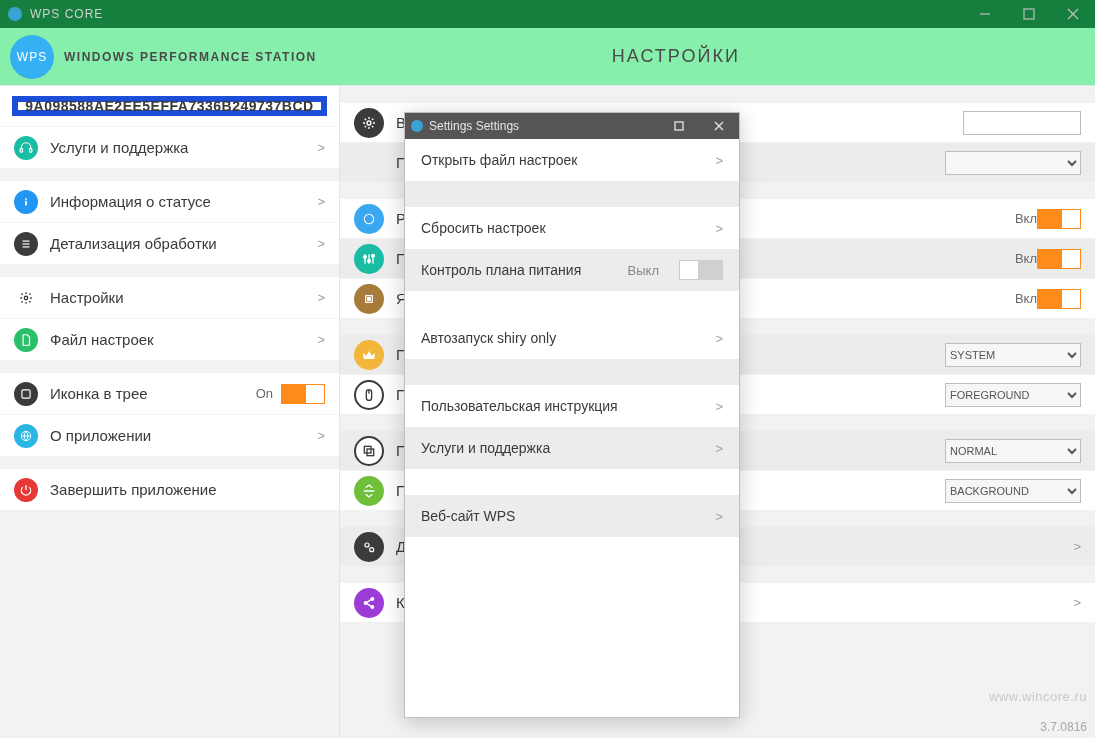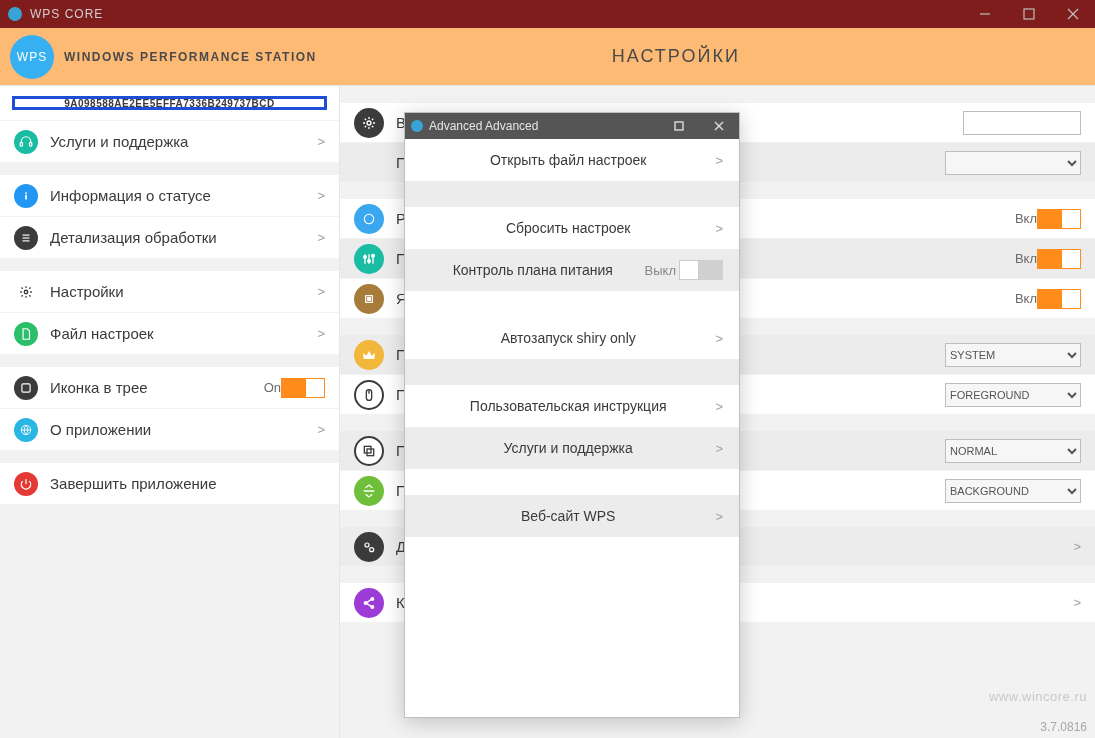--- a/index.html
+++ b/index.html
@@ -1,47 +1,47 @@
 <!DOCTYPE html>
 <html><head>
 <meta charset="utf-8">
 <style>
   * { box-sizing: border-box; margin: 0; padding: 0; font-family: "Segoe UI", Arial, sans-serif; }
   html, body { width: 1095px; height: 738px; overflow: hidden; background: #fff; }
 
   
-  .titlebar { height: 28px; background: #7f1d1d; display: flex; align-items: center; color: #cfcfcf; font-size: 12px; }
+  .titlebar { height: 28px; background: #15803d; display: flex; align-items: center; color: #cfcfcf; font-size: 12px; }
   .titlebar .tb-dot { width: 14px; height: 14px; border-radius: 50%; background: #3aa3d6; margin: 0 8px; }
   .titlebar .tb-title { flex: 0 0 auto; letter-spacing: 1px; }
   .titlebar .spacer { flex: 1; }
   .tb-btn { width: 44px; height: 28px; display: flex; align-items: center; justify-content: center; color: #bdbdbd; }
   .tb-btn svg { width: 12px; height: 12px; stroke: #bdbdbd; fill: none; stroke-width: 1.2; }
 
   
-  .header { height: 58px; background: #fdba74; display: flex; align-items: center; border-bottom: 1px solid #e5e5e5; }
+  .header { height: 58px; background: #86efac; display: flex; align-items: center; border-bottom: 1px solid #e5e5e5; }
   .header .logo { width: 44px; height: 44px; border-radius: 50%; background: #35b0f2; margin: 0 10px; display: flex; align-items: center; justify-content: center; color: #fff; font-size: 12px; font-weight: 300; letter-spacing: 1px; }
   .header .app-name { font-size: 12px; font-weight: 700; letter-spacing: 1.5px; color: #4a4a4a; }
   .header .page-title { flex: 1; text-align: center; font-size: 18px; font-weight: 300; letter-spacing: 2px; color: #4a4a4a; padding-right: 60px; }
 
   
   .body { display: flex; height: calc(738px - 28px - 58px); position: relative; }
   .sidebar { width: 340px; background: #f2f2f2; height: 100%; border-right: 1px solid #e5e5e5; }
   .main    { flex: 1; background: #f2f2f2; position: relative; }
 
   
   .serial-wrap { background: #fff; padding: 10px 12px; }
-  .serial { border: 3px solid #1d4ed8; height: 14px; display: flex; align-items: center; justify-content: center; font-size: 10px; font-weight: 600; letter-spacing: 0.5px; color: #3a3a3a; }
+  .serial { border: 6px solid #1d4ed8; height: 20px; display: flex; align-items: center; justify-content: center; font-size: 14px; font-weight: 600; letter-spacing: 0.5px; color: #3a3a3a; }
 
   
   .s-row { height: 42px; background: #fff; display: flex; align-items: center; padding: 0 14px; border-top: 1px solid #f2f2f2; }
   .s-gap { height: 12px; background: #f2f2f2; }
   .s-row .icon { width: 24px; height: 24px; border-radius: 50%; margin-right: 12px; flex-shrink: 0; display: flex; align-items: center; justify-content: center; }
   .s-row .label { flex: 1; font-size: 15px; color: #3a3a3a; font-weight: 400; }
   .s-row .chev { color: #9e9e9e; font-size: 13px; }
-  .s-row .state-text { font-size: 13px; color: #6a6a6a; }
+  .s-row .state-text { font-size: 13px; color: #6a6a6a; margin-right: 8px; }
 
   .ic-teal   { background: #1bbca4; }
   .ic-blue   { background: #2196f3; }
   .ic-dark   { background: #3b3b3b; }
   .ic-green  { background: #2bbf6a; }
   .ic-darkb  { background: #3b3b3b; }
   .ic-cyan   { background: #2ab6e3; }
   .ic-red    { background: #e53935; }
   .icon svg { width: 14px; height: 14px; }
 
@@ -78,23 +78,23 @@
   
   .modal { position: absolute; left: 64px; top: 26px; width: 336px; background: #fff; border: 1px solid #bfbfbf; box-shadow: 0 4px 20px rgba(0,0,0,.2); }
   .modal-titlebar { height: 26px; background: #555; display: flex; align-items: center; color: #e6e6e6; font-size: 12px; padding-left: 6px; }
   .modal-titlebar .mdot { width: 12px; height: 12px; border-radius: 50%; background: #3aa3d6; margin-right: 6px; }
   .modal-titlebar .spacer { flex: 1; }
   .modal-titlebar .mtbtn { width: 40px; height: 26px; display: flex; align-items: center; justify-content: center; }
   .modal-titlebar .mtbtn svg { width: 10px; height: 10px; stroke: #ddd; fill: none; stroke-width: 1.4; }
   .modal-body { padding-bottom: 180px; }
   .p-row { height: 42px; display: flex; align-items: center; padding: 0 16px; font-size: 14px; color: #3a3a3a; }
   .p-alt { background: #ececec; }
-  .p-row .plabel { flex: 1; text-align: center; }
+  .p-row .plabel { flex: 1; }
   .p-row .pchev  { color: #9e9e9e; font-size: 13px; }
-  .p-row .pstate { font-size: 13px; color: #888; margin-right: 3px; }
+  .p-row .pstate { font-size: 13px; color: #888; margin-right: 20px; }
   .p-gap { height: 26px; }
 
   
   .footer-ver { position: absolute; right: 8px; bottom: 4px; font-size: 12px; color: #a8a8a8; }
   .footer-url { position: absolute; right: 8px; bottom: 34px; font-size: 13px; color: #c9c9c9; letter-spacing: 0.5px; }
 </style>
 </head>
 <body>
 
 <div class="titlebar">
@@ -353,21 +353,21 @@
             <line x1="9" y1="13" x2="15" y2="17"></line>
           </svg>
         </span>
       <span class="mlabel">Ко</span>
       <span class="mchev">&gt;</span>
     </div>
 
     <div class="modal">
       <div class="modal-titlebar">
         <span class="mdot"></span>
-        <span>Advanced Advanced</span>
+        <span>Settings Settings</span>
         <span class="spacer"></span>
         <div class="mtbtn">
             <svg viewBox="0 0 10 10">
               <rect x="1" y="1" width="8" height="8"></rect>
             </svg>
           </div>
         <div class="mtbtn">
             <svg viewBox="0 0 10 10">
               <line x1="1" y1="1" x2="9" y2="9"></line>
               <line x1="9" y1="1" x2="1" y2="9"></line>

